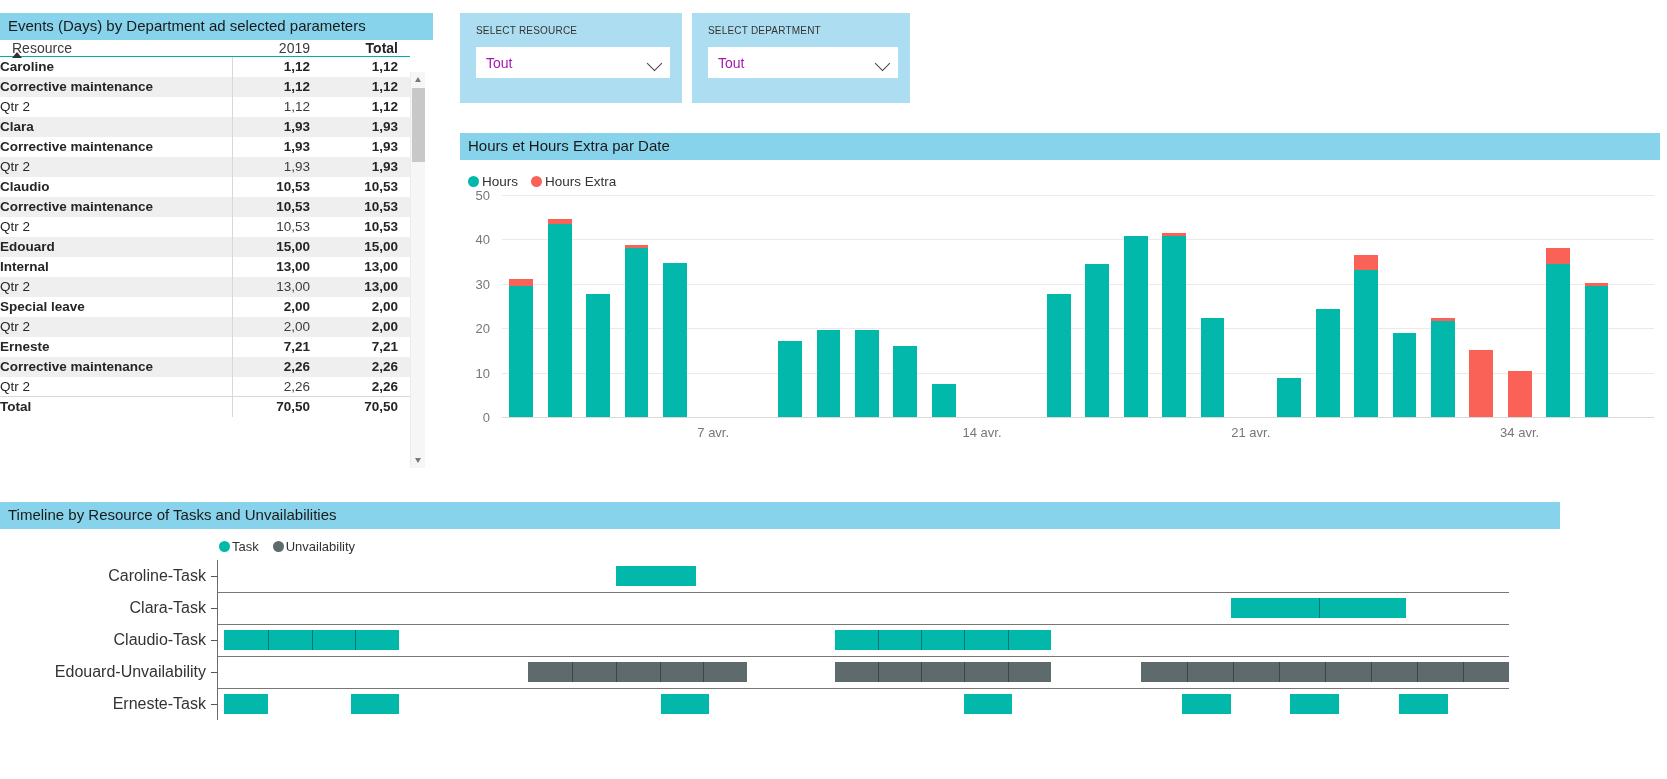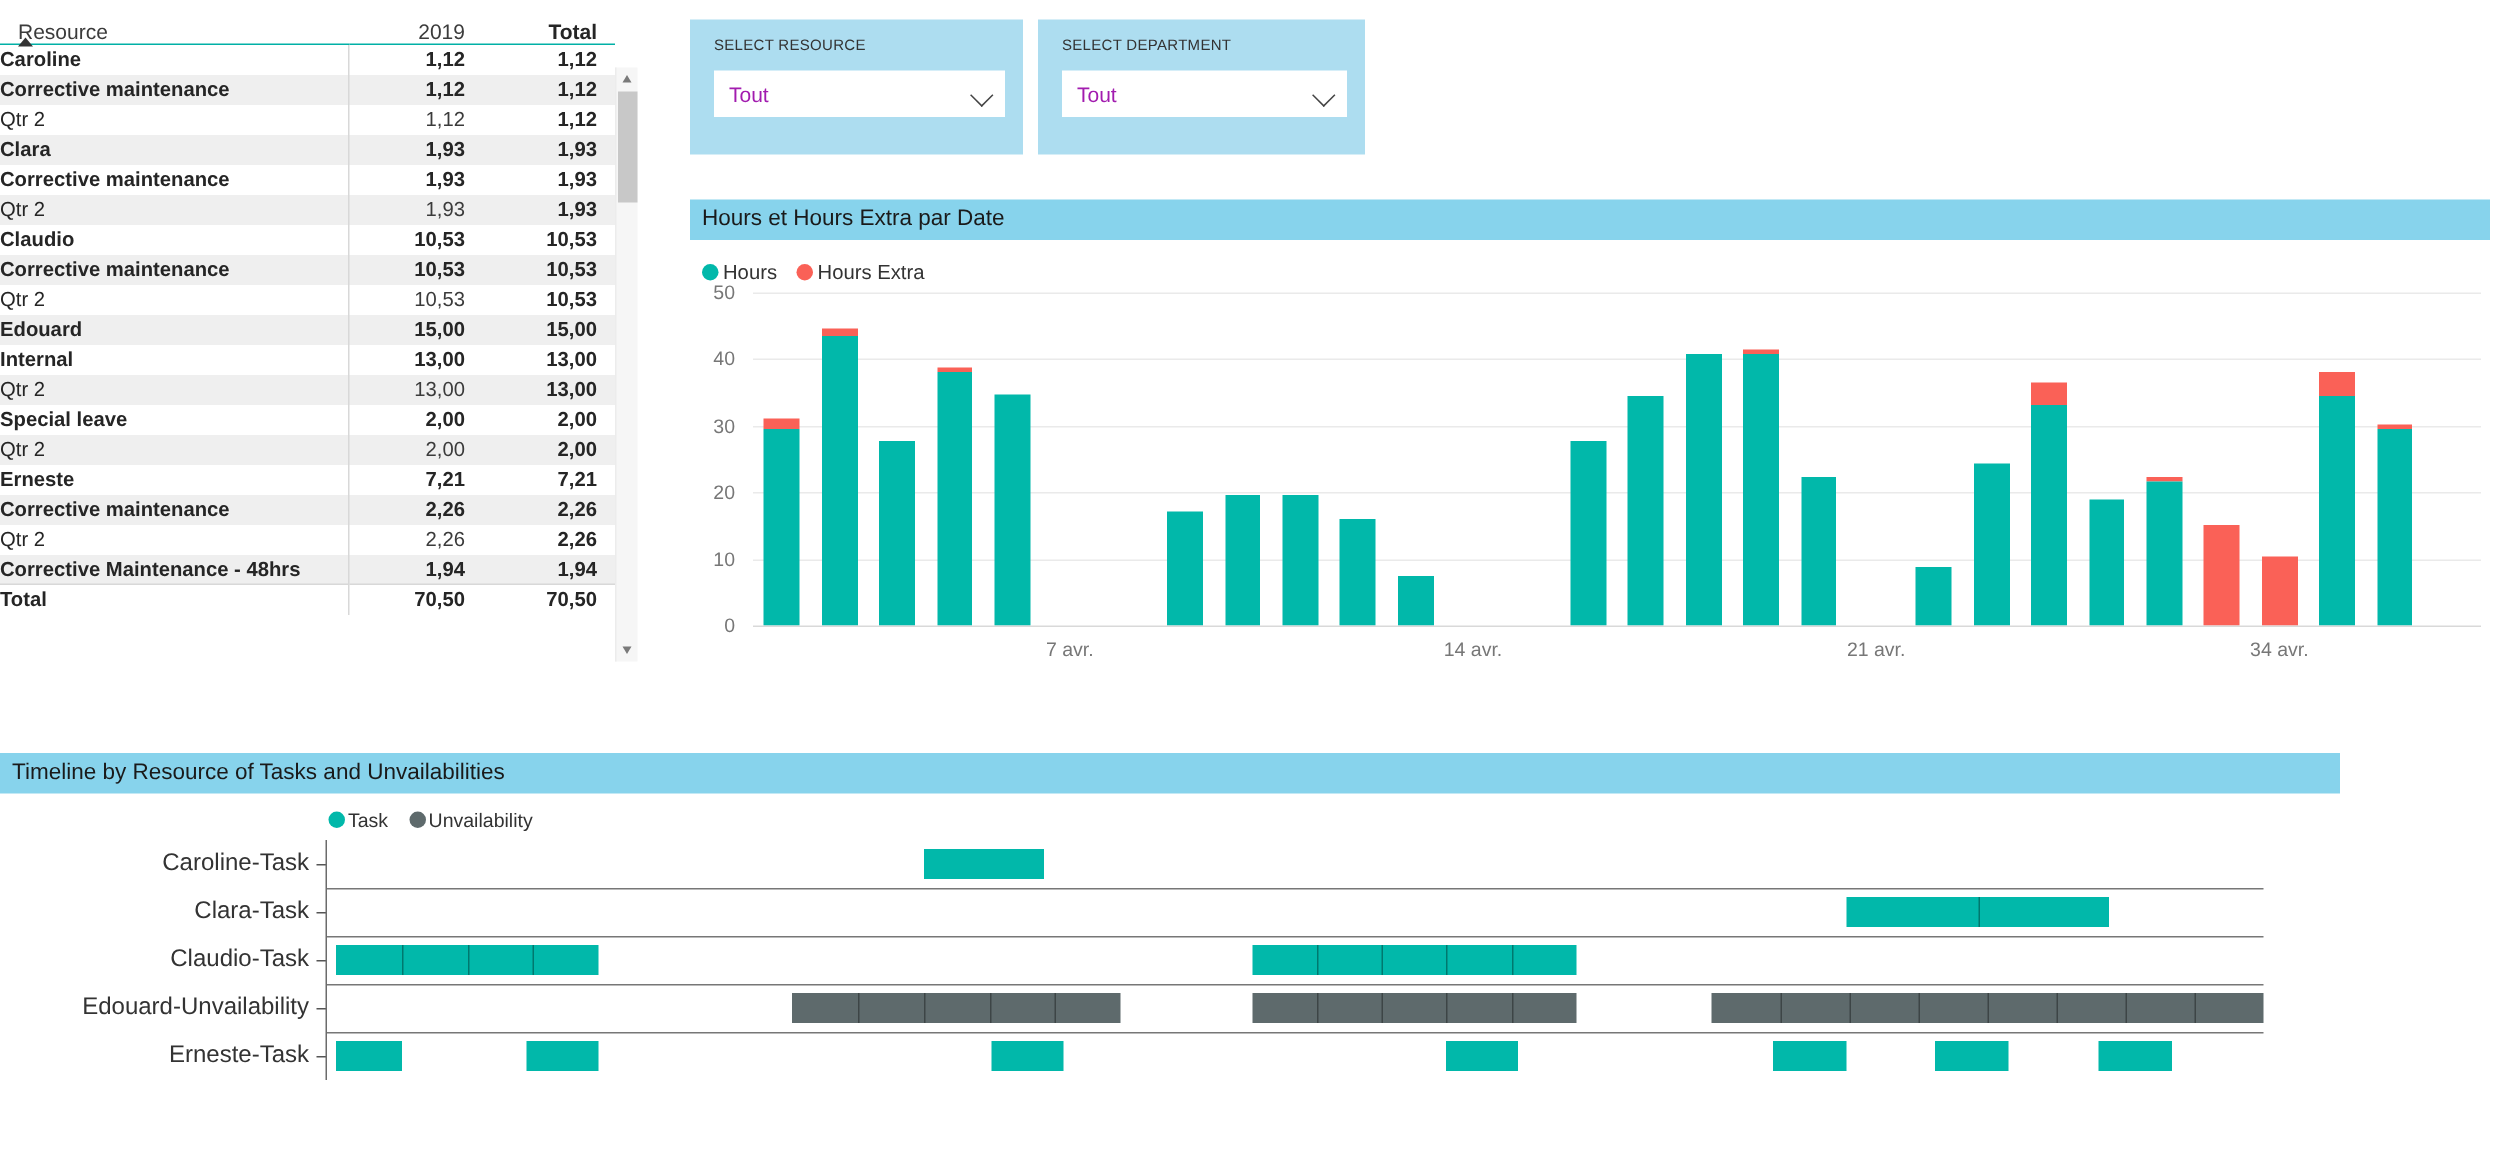--- a/index.html
+++ b/index.html
@@ -136,20 +136,21 @@
   .tl-block.task { background: #01B8AA; }
   .tl-block.unav { background: #5E6A6C; }
   .tl-seg-div { position: absolute; top: 0; bottom: 0; width: 1px; background: rgba(0,0,0,.35); }
 </style>
 </head>
 <body>
 
 <div class="page">
 
   <div id="matrix-visual">
+    <div class="panel-title">Events (Days) by Department ad selected parameters</div>
     <div class="matrix-body">
       <table class="matrix">
         <thead>
           <tr class="mhead">
             <th class="c-res" style="width:232px">
               <span>Resource</span>
               <span class="sort-caret"></span>
             </th>
             <th class="c-num" style="width:88px">2019</th>
             <th class="c-tot" style="width:90px">Total</th>
@@ -234,25 +235,20 @@
             <tr class="alt">
               <td class="c-res lvl1">Corrective maintenance</td>
               <td class="c-num b">2,26</td>
               <td class="c-tot b">2,26</td>
             </tr>
             <tr>
               <td class="c-res lvl2">Qtr 2</td>
               <td class="c-num">2,26</td>
               <td class="c-tot b">2,26</td>
             </tr>
-            <tr class="alt">
-              <td class="c-res lvl1">Corrective Maintenance - 48hrs</td>
-              <td class="c-num b">1,94</td>
-              <td class="c-tot b">1,94</td>
-            </tr>
             <tr class="totrow">
               <td class="c-res lvl0">Total</td>
               <td class="c-num b">70,50</td>
               <td class="c-tot b">70,50</td>
             </tr>
           </tbody>
       </table>
       <div class="mscroll">
         <div class="arrow up"></div>
         <div class="thumb"></div>

